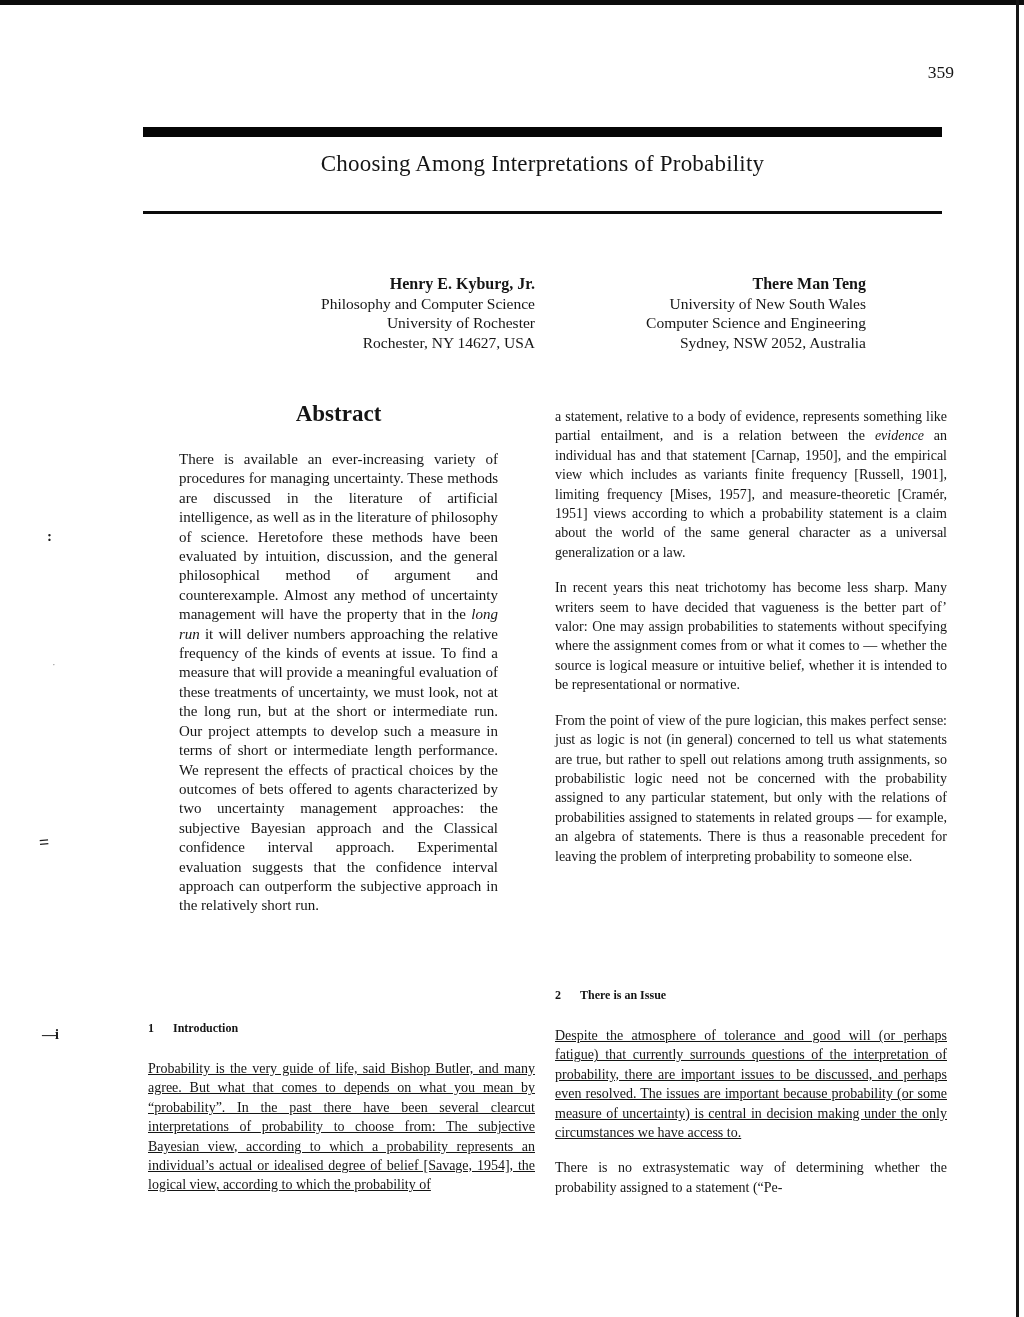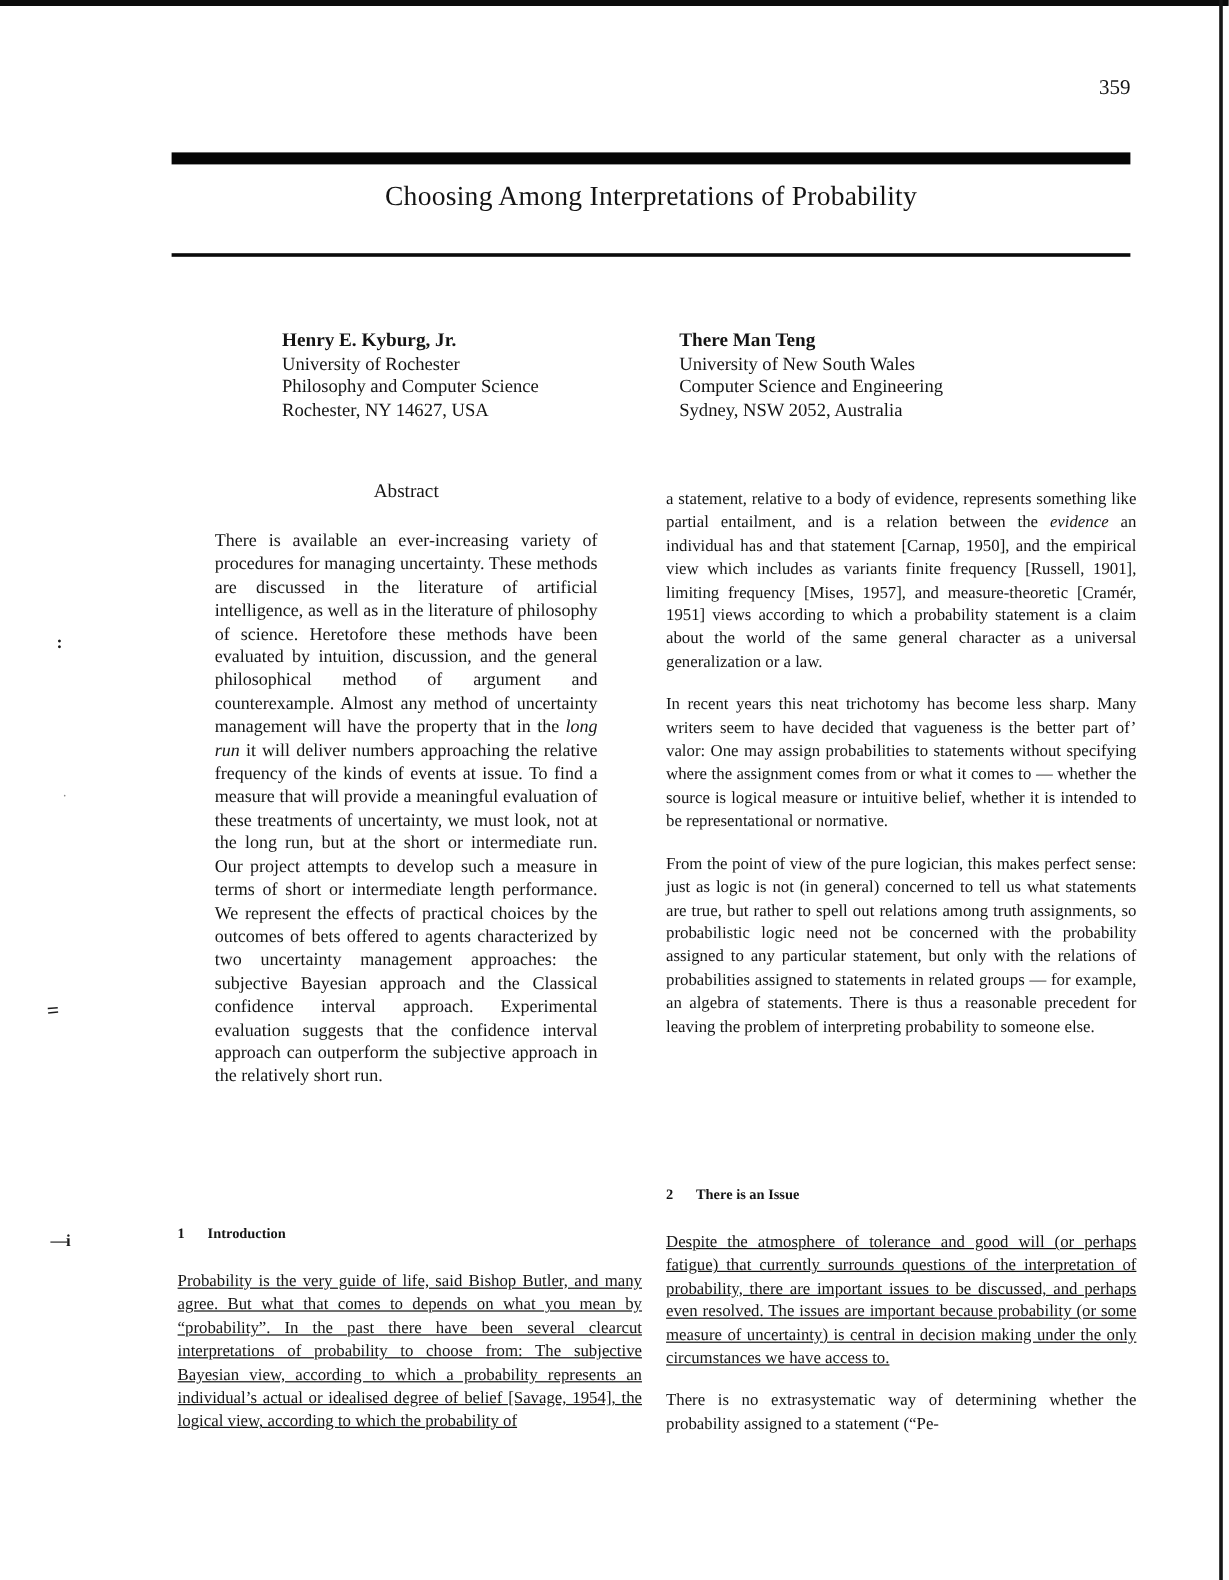--- a/index.html
+++ b/index.html
@@ -15,36 +15,36 @@
   
   .scan-band-top  { position: absolute; top: 0; left: 0; width: 1024px; height: 5px; background: #0c0c0c; }
   .scan-line-right{ position: absolute; top: 0; left: 1016px; width: 3px; height: 1317px; background: #161616; }
   .margin-mark { position: absolute; font-weight: bold; color: #1c1c1c; }
   .mark-colon { left: 47px;  top: 528px;  font-size: 15px; }
   .mark-dot   { left: 52px;  top: 658px;  font-size: 11px; color: #8a8a8a; font-weight: normal; }
   .mark-eq    { left: 39px;  top: 832px;  font-size: 18px; transform: rotate(-5deg); }
   .mark-dashi { left: 42px;  top: 1027px; font-size: 14px; letter-spacing: -1px; }
 
   
-  .page-number { position: absolute; top: 62px; left: 143px; width: 799px; text-align: right; font-size: 17.5px; }
+  .page-number { position: absolute; top: 62px; left: 155px; width: 799px; text-align: right; font-size: 17.5px; }
   .rule-thick  { position: absolute; left: 143px; top: 127px; width: 799px; height: 10px; background: #060606; }
   .paper-title { position: absolute; left: 143px; top: 151px; width: 799px; margin: 0;
                  text-align: center; font-size: 23px; font-weight: normal; letter-spacing: 0.2px; }
   .rule-thin   { position: absolute; left: 143px; top: 211px; width: 799px; height: 3px; background: #0a0a0a; }
 
   
-  .author { position: absolute; top: 274px; width: 300px; text-align: left;
+  .author { position: absolute; top: 274px; width: 300px; text-align: right;
             font-size: 15.5px; line-height: 19.5px; }
   .author-1 { left: 235px; }
   .author-2 { left: 566px; }
   .author .name { font-weight: bold; font-size: 16px; }
 
   
   .abstract-block { position: absolute; left: 148px; top: 401px; width: 387px; }
-  .abstract-heading { margin: 0 37px 23px 31px; text-align: center; font-size: 16px; font-weight: normal; }
+  .abstract-heading { margin: 0 37px 23px 31px; text-align: center; font-size: 23px; font-weight: bold; }
   .abstract-body { margin: 0 37px 0 31px; font-size: 15px; line-height: 19.4px;
                    text-align: justify; hyphens: auto; }
 
   .intro-block  { position: absolute; left: 148px; top: 1021px; width: 387px; }
   .right-part1  { position: absolute; left: 555px; top: 403px;  width: 392px; }
   .right-part2  { position: absolute; left: 555px; top: 988px;  width: 392px; }
 
   .section-heading { margin: 0; font-size: 12px; font-weight: bold; }
   .section-heading .sec-num { display: inline-block; margin-right: 19px; }
 
@@ -67,22 +67,22 @@
   <span class="margin-mark mark-eq">=</span>
   <span class="margin-mark mark-dashi">—i</span>
 
   <div class="page-number">359</div>
   <div class="rule-thick"></div>
   <h1 class="paper-title">Choosing Among Interpretations of Probability</h1>
   <div class="rule-thin"></div>
 
   <div class="author author-1">
     <div class="name">Henry E. Kyburg, Jr.</div>
+    <div>Philosophy and Computer Science</div>
     <div>University of Rochester</div>
-    <div>Philosophy and Computer Science</div>
     <div>Rochester, NY 14627, USA</div>
   </div>
   <div class="author author-2">
     <div class="name">There Man Teng</div>
     <div>University of New South Wales</div>
     <div>Computer Science and Engineering</div>
     <div>Sydney, NSW 2052, Australia</div>
   </div>
 
   <div class="abstract-block">

